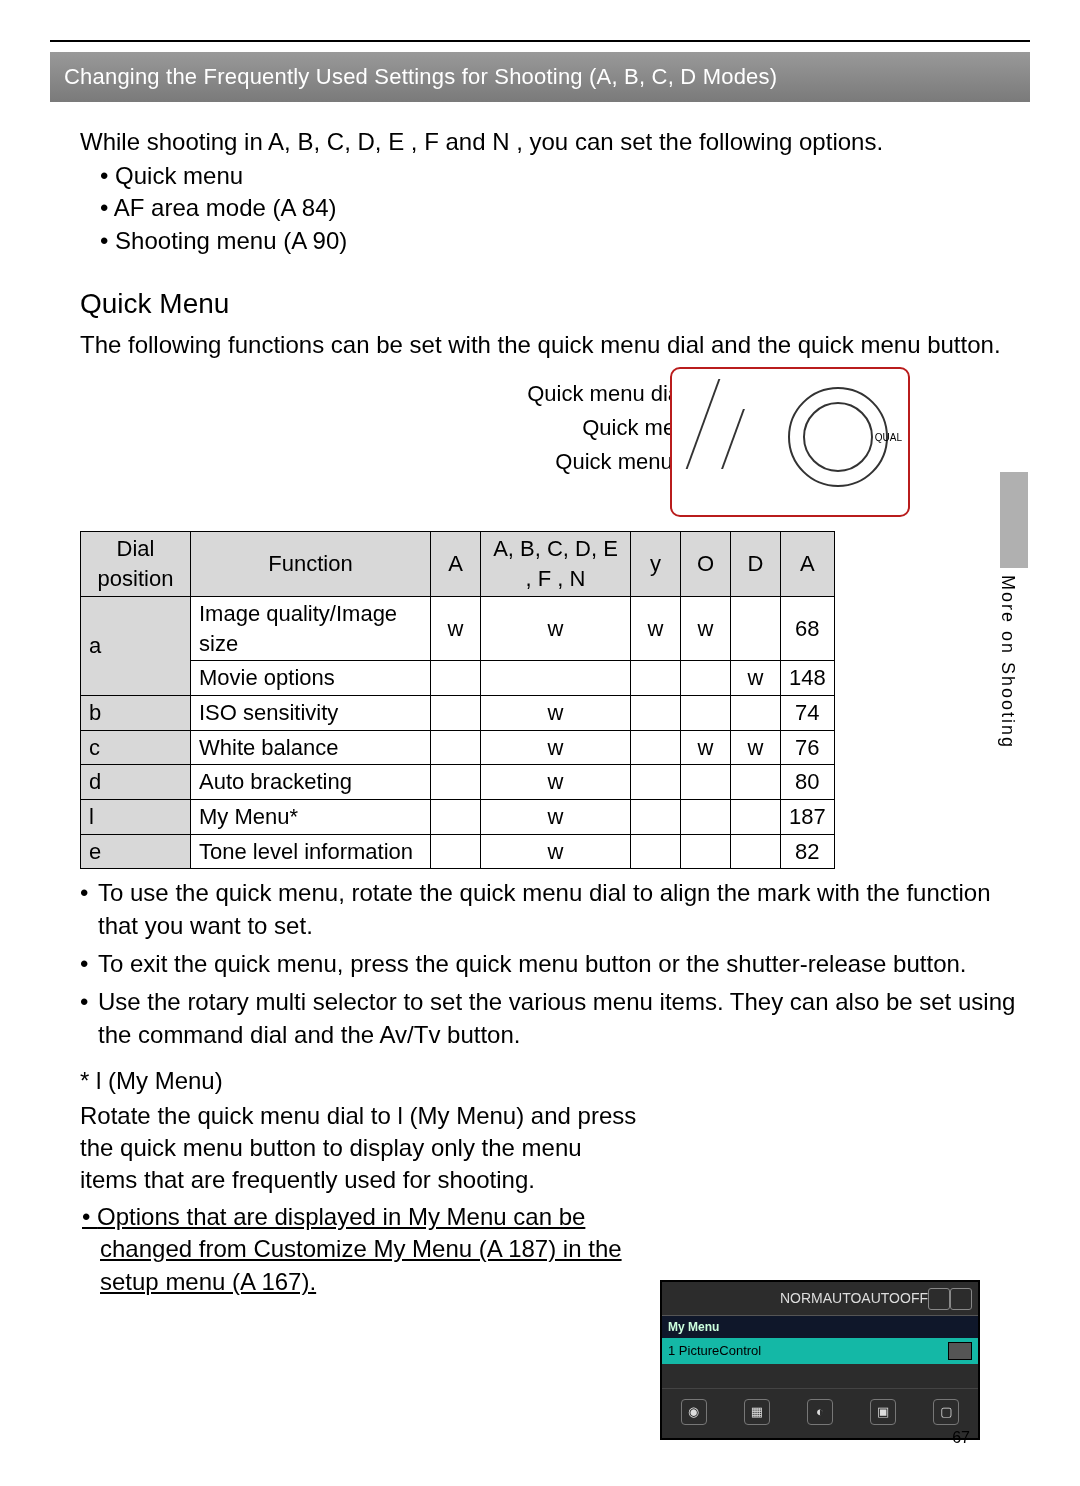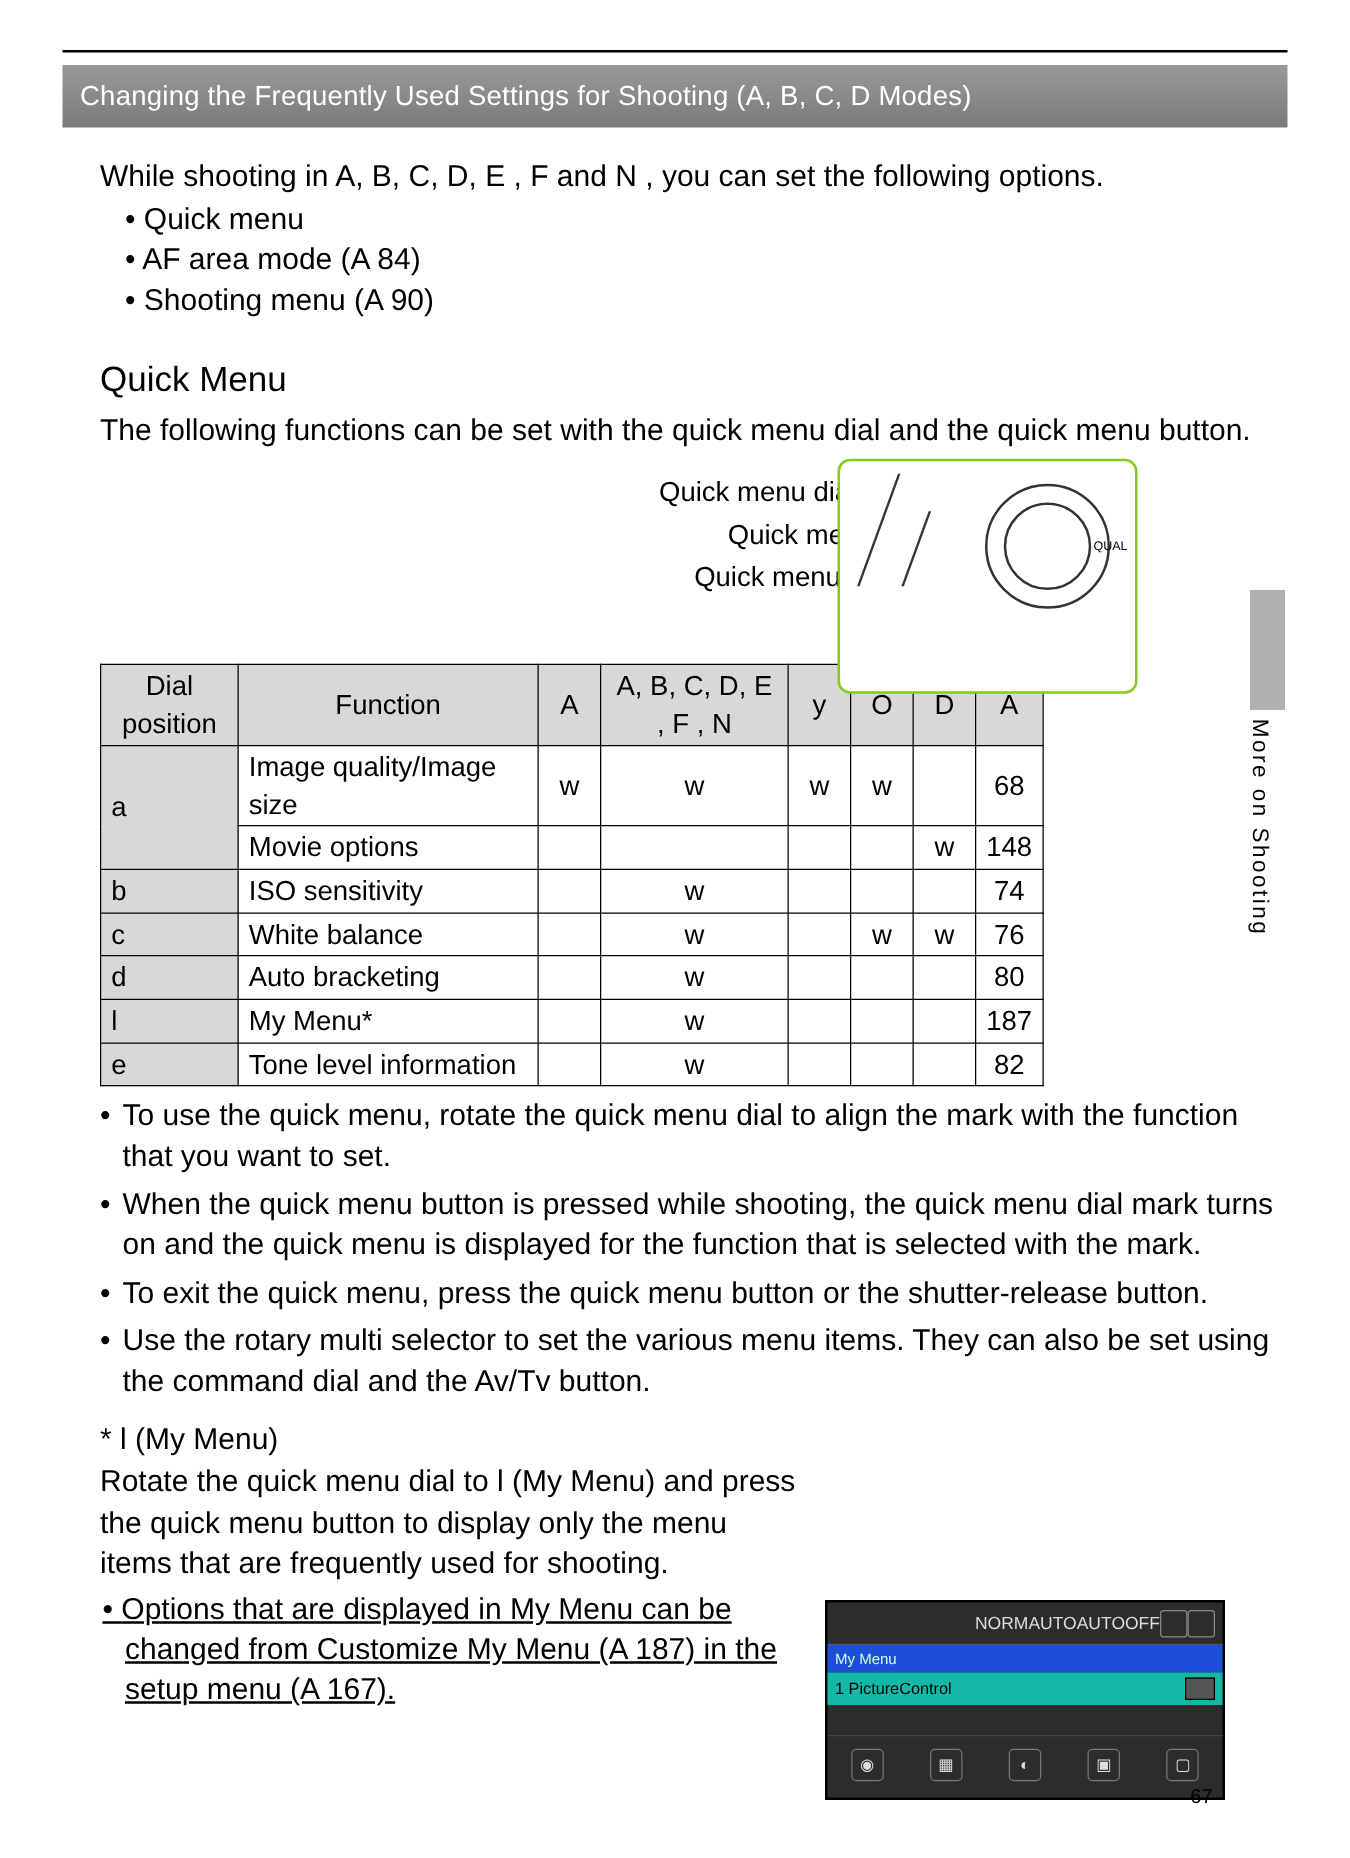--- a/index.html
+++ b/index.html
@@ -26,22 +26,22 @@
   .intro { margin-top: 24px; margin-left: 30px; }
   .intro p { margin-bottom: 2px; }
   .intro ul { list-style: none; margin-left: 20px; margin-top: 2px; }
   .intro ul li::before { content: "• "; }
   .section-h { font-size: 28px; font-weight: 400; margin-top: 28px; margin-left: 30px; }
   .section-p { margin-top: 6px; margin-left: 30px; }
   .dial-block { position: relative; height: 160px; margin-top: 6px; }
   .dial-labels { position: absolute; right: 290px; top: 10px; text-align: right; font-size: 22px; line-height: 34px; }
   .dial-img {
     position: absolute; right: 120px; top: 0;
-    width: 240px; height: 188px;
-    border: 2px solid #84cc16;
+    width: 240px; height: 150px;
+    border: 2px solid #b91c1c;
     border-radius: 10px;
     background: #fff;
   }
   .dial-img .circ {
     position:absolute; right:20px; top:18px;
     width:100px; height:100px; border:2px solid #333; border-radius:50%;
     display:flex; align-items:center; justify-content:center;
     font-size:9px; color:#333;
   }
   .dial-img .inner-circ{
@@ -112,21 +112,21 @@
   .lcd .top-row{
     display:flex; justify-content:flex-end; align-items:center;
     border-bottom:1px solid #555; font-size:14px; padding:4px 6px;
     height:34px;
   }
   .lcd .top-row span{ white-space:nowrap; }
   .lcd .top-row .icon-box{
     width:22px; height:22px; border:1px solid #888; border-radius:3px;
   }
   .lcd .mymenu-label{
-    background:#1d4ed8; color:#cfd; font-size:12px; padding:3px 6px;
+    background:#0f172a; color:#cfd; font-size:12px; padding:3px 6px;font-weight:bold;
   }
   .lcd .row-sel{
     background:#14b8a6; color:#000; font-size:13px; padding:4px 6px;
     display:flex; justify-content:space-between; align-items:center;
   }
   .lcd .row-sel .thumb{
     width:24px;height:18px;background:#555;border:1px solid #000;
   }
   .lcd .bottom-row{
     display:flex; justify-content:space-around; align-items:center;
@@ -253,21 +253,20 @@
     <td class="center"></td>
     <td class="center"></td>
     <td class="center"></td>
     <td class="center">82</td>
   </tr>
 </tbody>
   </table>
 
 <ul class="bullets">
   <li>To use the quick menu, rotate the quick menu dial to align the mark with the function that you want to set.</li>
-  <li>When the quick menu button is pressed while shooting, the quick menu dial mark turns on and the quick menu is displayed for the function that is selected with the mark.</li>
   <li>To exit the quick menu, press the quick menu button or the shutter-release button.</li>
   <li>Use the rotary multi selector to set the various menu items. They can also be set using the command dial and the Av/Tv button.</li>
 </ul>
 
 <p class="mymenu-head">* l    (My Menu)</p>
 <p class="mymenu-body">Rotate the quick menu dial to l  (My Menu) and press the quick menu button to display only the menu items that are frequently used for shooting.</p>
 <p class="mymenu-sub">Options that are displayed in My Menu can be changed from Customize My Menu (A  187) in the setup menu (A  167).</p>
 
 <div class="lcd">
   <div class="top-row">

